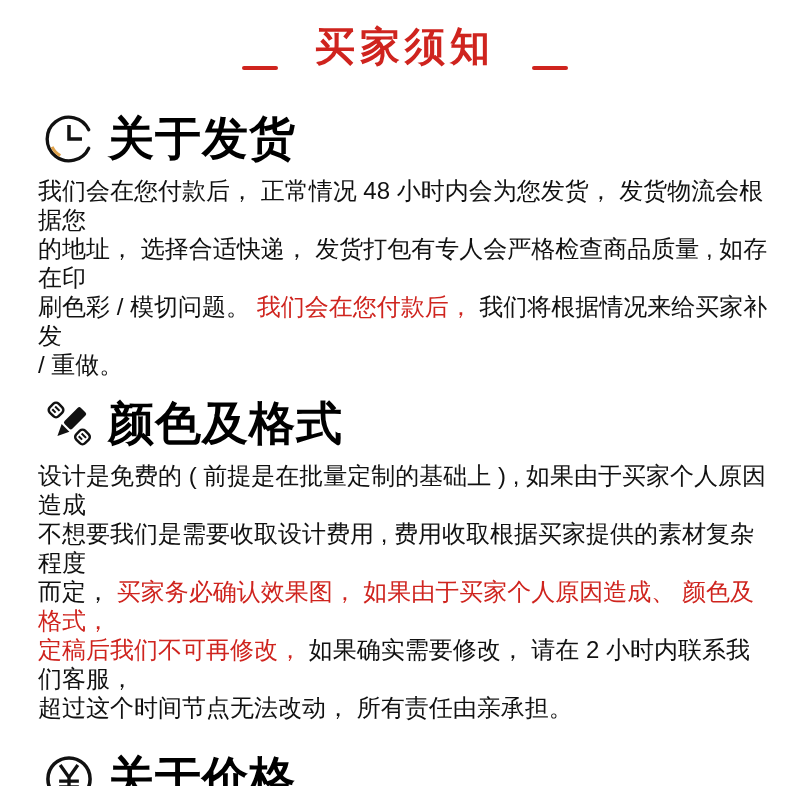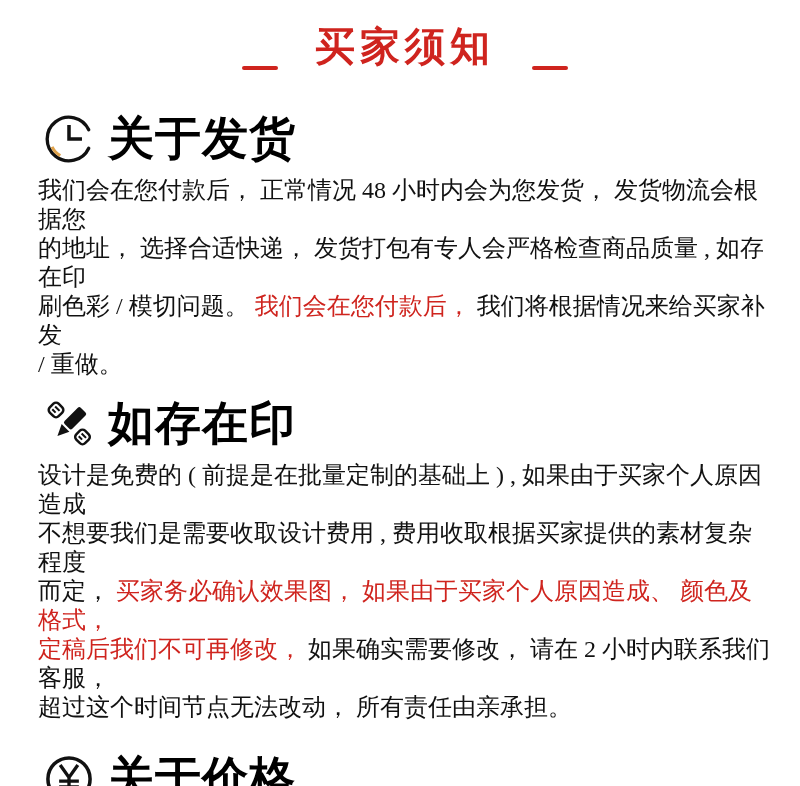--- a/index.html
+++ b/index.html
@@ -32,21 +32,21 @@
   .sec-icon svg{width:54px;height:54px;display:block;}
   h2.sec-title{
     margin:0;font-size:46px;line-height:56px;font-weight:900;color:#000;
     letter-spacing:1px;white-space:nowrap;
   }
 
   
   p.para{
     margin:10px 0 0 0;width:736px;
     font-size:24px;line-height:29px;color:var(--ink);
-    white-space:pre-wrap;word-break:break-all;font-family:Liberation Serif, serif;
+    white-space:pre-wrap;word-break:break-all;
   }
   .red{color:var(--red);}
 </style>
 </head>
 <body>
 
 <div class="page">
 
   <div class="title-row">
     <span class="title-dash"></span>
@@ -79,21 +79,21 @@
         <g transform="rotate(45 13.5 12.5)">
           <rect x="7.5" y="6.5" width="12" height="12" rx="3.5" fill="none" stroke="#111" stroke-width="2.4"></rect>
           <path d="M10.5 10.7 H 16.5 M10.5 14.6 H 15" stroke="#111" stroke-width="2" fill="none"></path>
         </g>
         <g transform="rotate(45 39 38.5)">
           <rect x="33" y="32.5" width="12" height="12" rx="3.5" fill="none" stroke="#111" stroke-width="2.4"></rect>
           <path d="M36 36.7 H 42 M36 40.6 H 40.5" stroke="#111" stroke-width="2" fill="none"></path>
         </g>
       </svg>
     </span>
-    <h2 class="sec-title">如存在印</h2>
+    <h2 class="sec-title">颜色及格式</h2>
   </div>
   <p class="para"><span>设计是免费的 ( 前提是在批量定制的基础上 ) , 如果由于买家个人原因造成
 不想要我们是需要收取设计费用 , 费用收取根据买家提供的素材复杂程度
 而定， </span><span class="red">买家务必确认效果图， 如果由于买家个人原因造成、 颜色及格式，
 定稿后我们不可再修改， </span><span>如果确实需要修改， 请在 2 小时内联系我们客服，
 超过这个时间节点无法改动， 所有责任由亲承担。</span></p>
 
   <div class="sec-head m3">
     <span class="sec-icon">
       <svg viewBox="0 0 52 52" aria-hidden="true">

